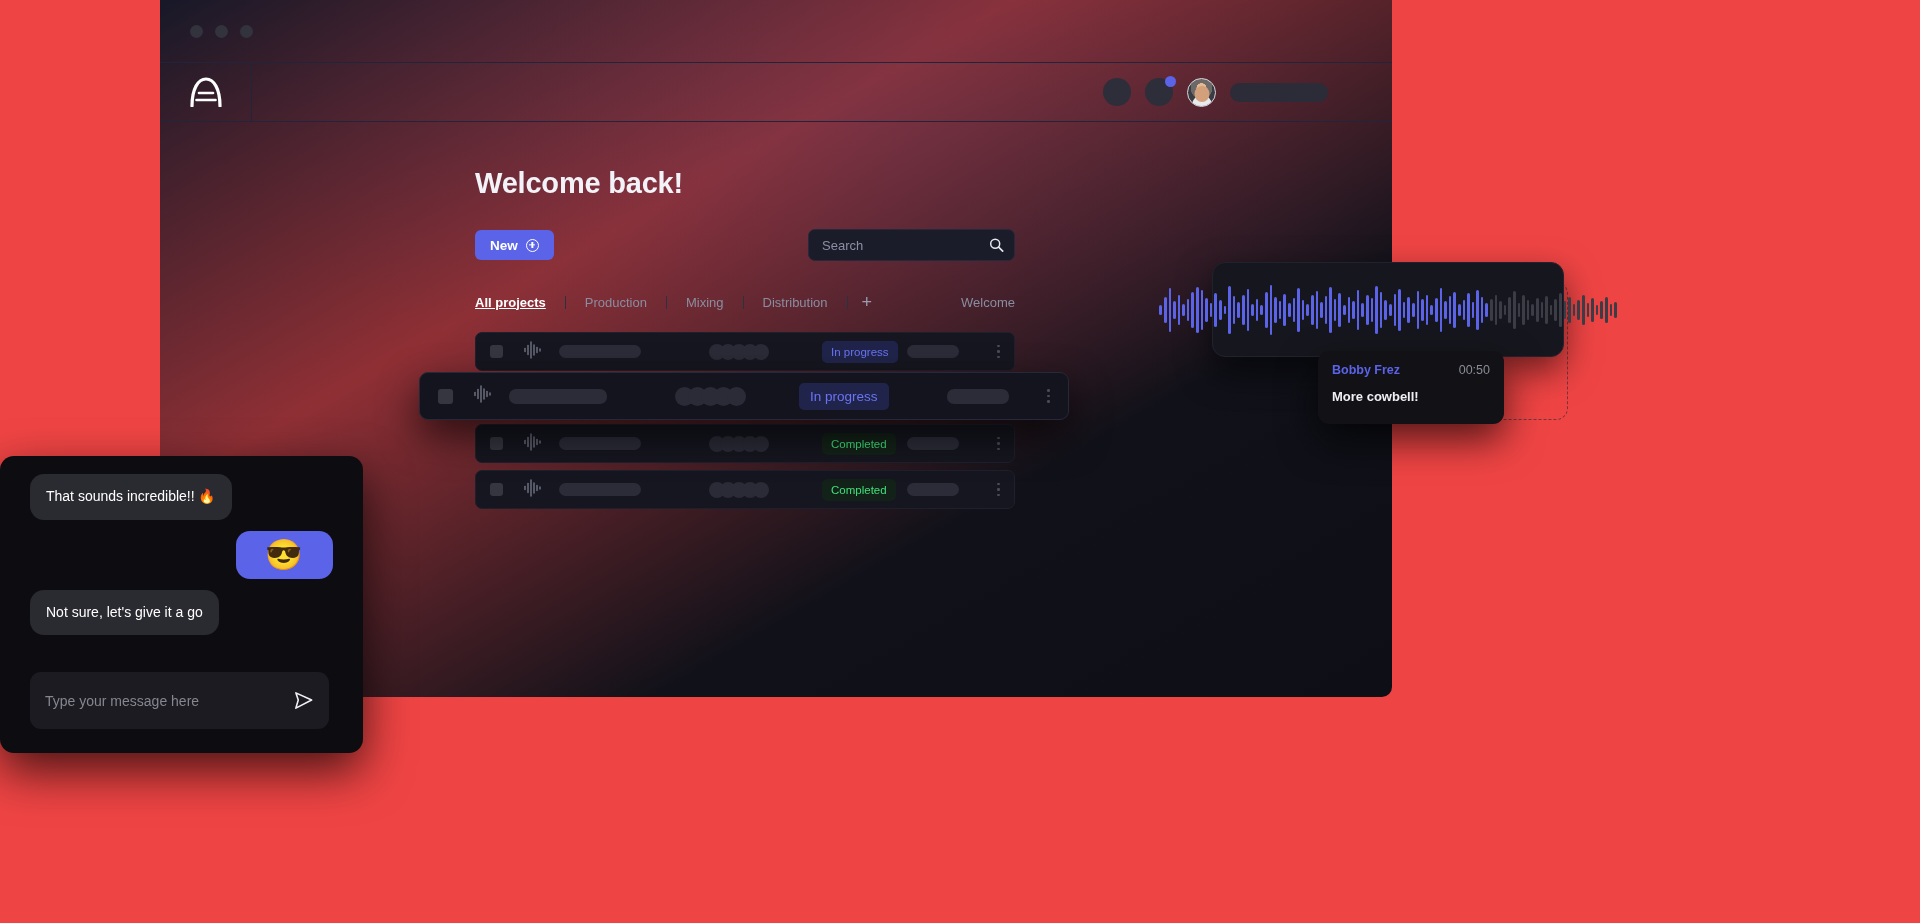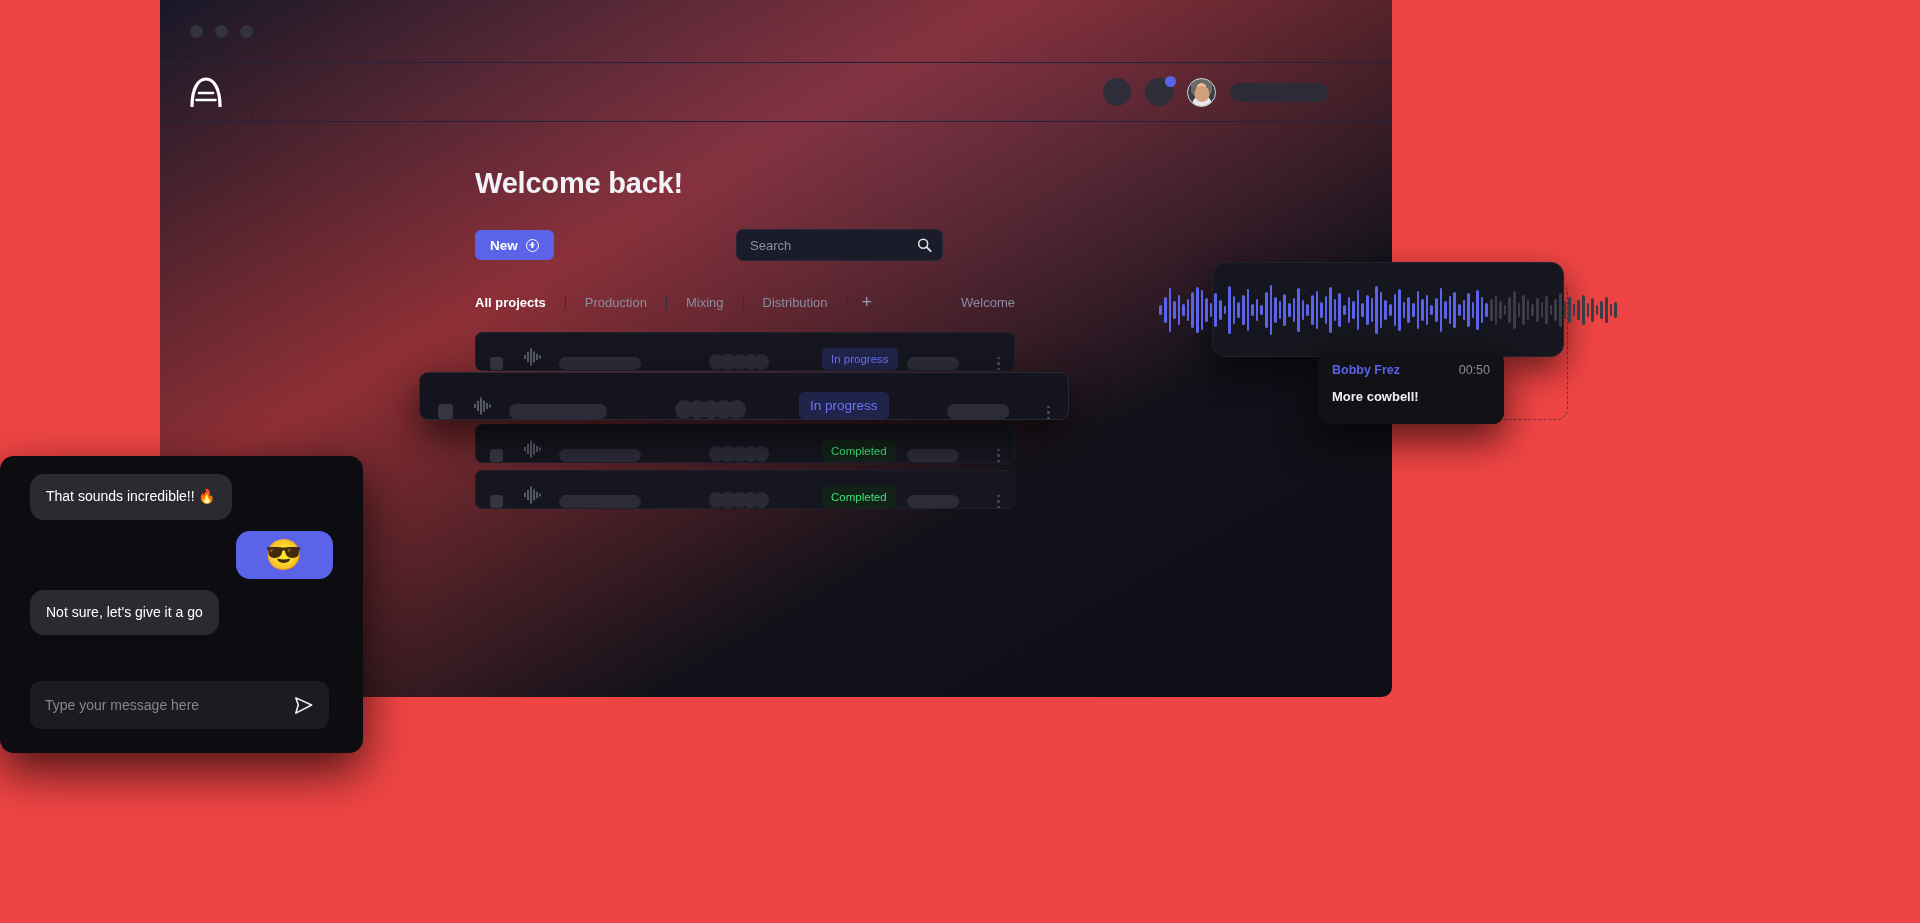--- a/index.html
+++ b/index.html
@@ -45,21 +45,21 @@
   }
   .avatar::before{
     content:""; position:absolute; left:50%; top:26%; transform:translateX(-50%);
     width:15px; height:16px; border-radius:50%; background:#d2a07a; z-index:2;
   }
   .name-pill { width:98px; height:19px; border-radius:10px; background:#2b2c38; }
 
   .content { position:absolute; left:92px; top:122px; right:0; bottom:0; padding:45px 0 0 223px; }
   .page-title { font-size:29px; font-weight:700; color:#f2f3f8; letter-spacing:-0.2px; }
 
-  .actions-row { margin-top:29px; display:flex; align-items:center; width:468px; }
+  .actions-row { margin-top:29px; display:flex; align-items:center; width:540px; }
   .btn-new {
     display:inline-flex; align-items:center; gap:8px; background:#5b63e8; color:#fff;
     border:none; border-radius:6px; padding:0 15px; height:30px; font-size:13.5px; font-weight:600;
     font-family:"Liberation Sans", sans-serif; cursor:pointer;
   }
   .btn-new .plus-circ { width:13px; height:13px; border:1.4px solid #fff; border-radius:50%; position:relative; display:inline-block;}
   .btn-new .plus-circ::before,.btn-new .plus-circ::after{content:"";position:absolute;background:#fff;}
   .btn-new .plus-circ::before{left:50%;top:2.6px;width:1.3px;height:6px;transform:translateX(-50%);}
   .btn-new .plus-circ::after{top:50%;left:2.6px;height:1.3px;width:6px;transform:translateY(-50%);}
 
@@ -68,29 +68,29 @@
     width:100%; height:100%; border-radius:7px; background:#1b1c2a; border:1px solid #272839;
     color:#e7e8ef; font-size:13px; padding:0 34px 0 13px; outline:none;
     font-family:"Liberation Sans", sans-serif;
   }
   .search-input::placeholder { color:#8c8fa3; }
   .search-icon { position:absolute; right:11px; top:50%; transform:translateY(-50%); pointer-events:none; }
 
   .tabs-row { margin-top:29px; display:flex; align-items:center; width:540px; height:24px; }
   .tabs { display:flex; align-items:center; }
   .tab { font-size:13px; color:#8a8da0; padding:0 19px; white-space:nowrap; cursor:pointer; line-height:1; }
-  .tab:first-child { padding-left:0; }
+  .tab:first-child { padding-left:0;text-decoration:underline; }
   .tab.active { color:#ffffff; font-weight:700; }
   .tab-sep { width:1px; height:13px; background:#2e3040; }
   .tab-add { color:#9a9db0; font-size:18px; padding:0 14px; line-height:1; cursor:pointer; }
   .filters { margin-left:auto; font-size:13px; color:#8a8da0; cursor:pointer; }
 
   .rows { margin-top:18px; width:540px; position:relative; }
   .row {
-    position:relative; display:flex; align-items:flex-end; height:39px;
+    position:relative; display:flex; align-items:center; height:39px;
     background:#15161f; border:1px solid #1f202c; border-radius:7px; margin-bottom:7px;
     padding:0 14px;
   }
   .row.featured {
     position:absolute; left:-56px; top:40px; width:650px; height:48px;
     background:#13141d; border:1px solid #272839; border-radius:9px; padding:0 18px;
     box-shadow: 0 16px 38px rgba(0,0,0,.62); z-index:3;
   }
   .row-check { width:13px; height:13px; border-radius:3px; background:#35363f; flex:none; }
   .row-wave { margin-left:20px; flex:none; }
@@ -116,21 +116,21 @@
     position:absolute; left:0px; top:456px; width:363px; height:297px;
     background:#0d0d11; border-radius:14px; box-shadow:0 18px 48px rgba(0,0,0,.7);
     padding:18px 30px 0 30px; overflow:hidden; z-index:6;
   }
   .bubble { border-radius:14px; font-size:14px; line-height:1.25; color:#fff; width:max-content; max-width:258px; }
   .bubble.them { background:#2a2a31; padding:14px 16px; }
   .bubble.me { background:#5b63e8; padding:14px 16px; margin-left:auto; }
   .bubble.emoji { background:#5b63e8; padding:9px 30px; font-size:30px; margin-left:auto; line-height:1; }
   .chat-stack > * { margin-bottom:11px; }
   .chat-input-wrap {
-    position:absolute; left:30px; right:34px; bottom:24px; height:48px; background:#1b1b21;
+    position:absolute; left:30px; right:34px; bottom:24px; height:57px; background:#1b1b21;
     border-radius:11px; display:flex; align-items:center; padding:0 15px;
   }
   .chat-input {
     flex:1; background:transparent; border:none; outline:none; color:#e9eaef; font-size:14px;
     font-family:"Liberation Sans", sans-serif;
   }
   .chat-input::placeholder { color:#85868f; }
   .send-icon { cursor:pointer; }
 
   

